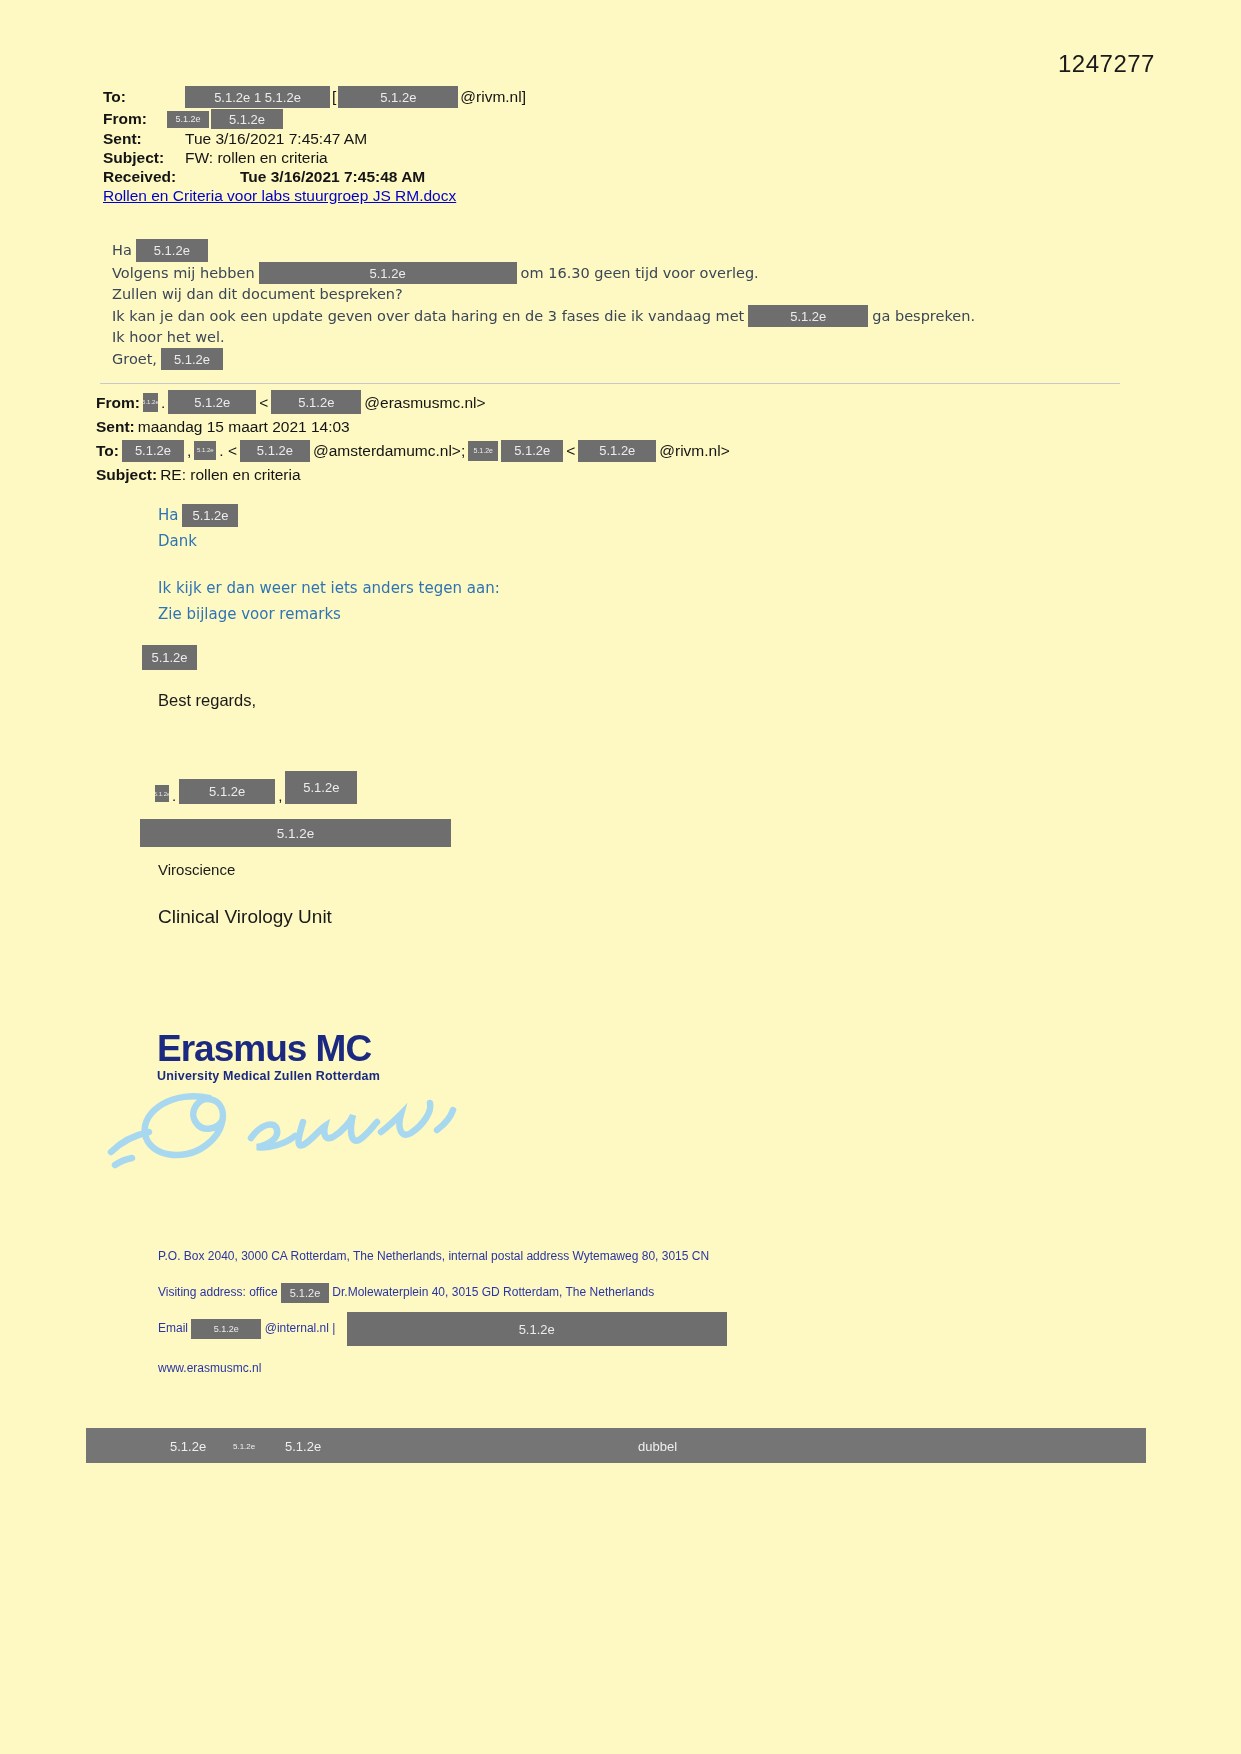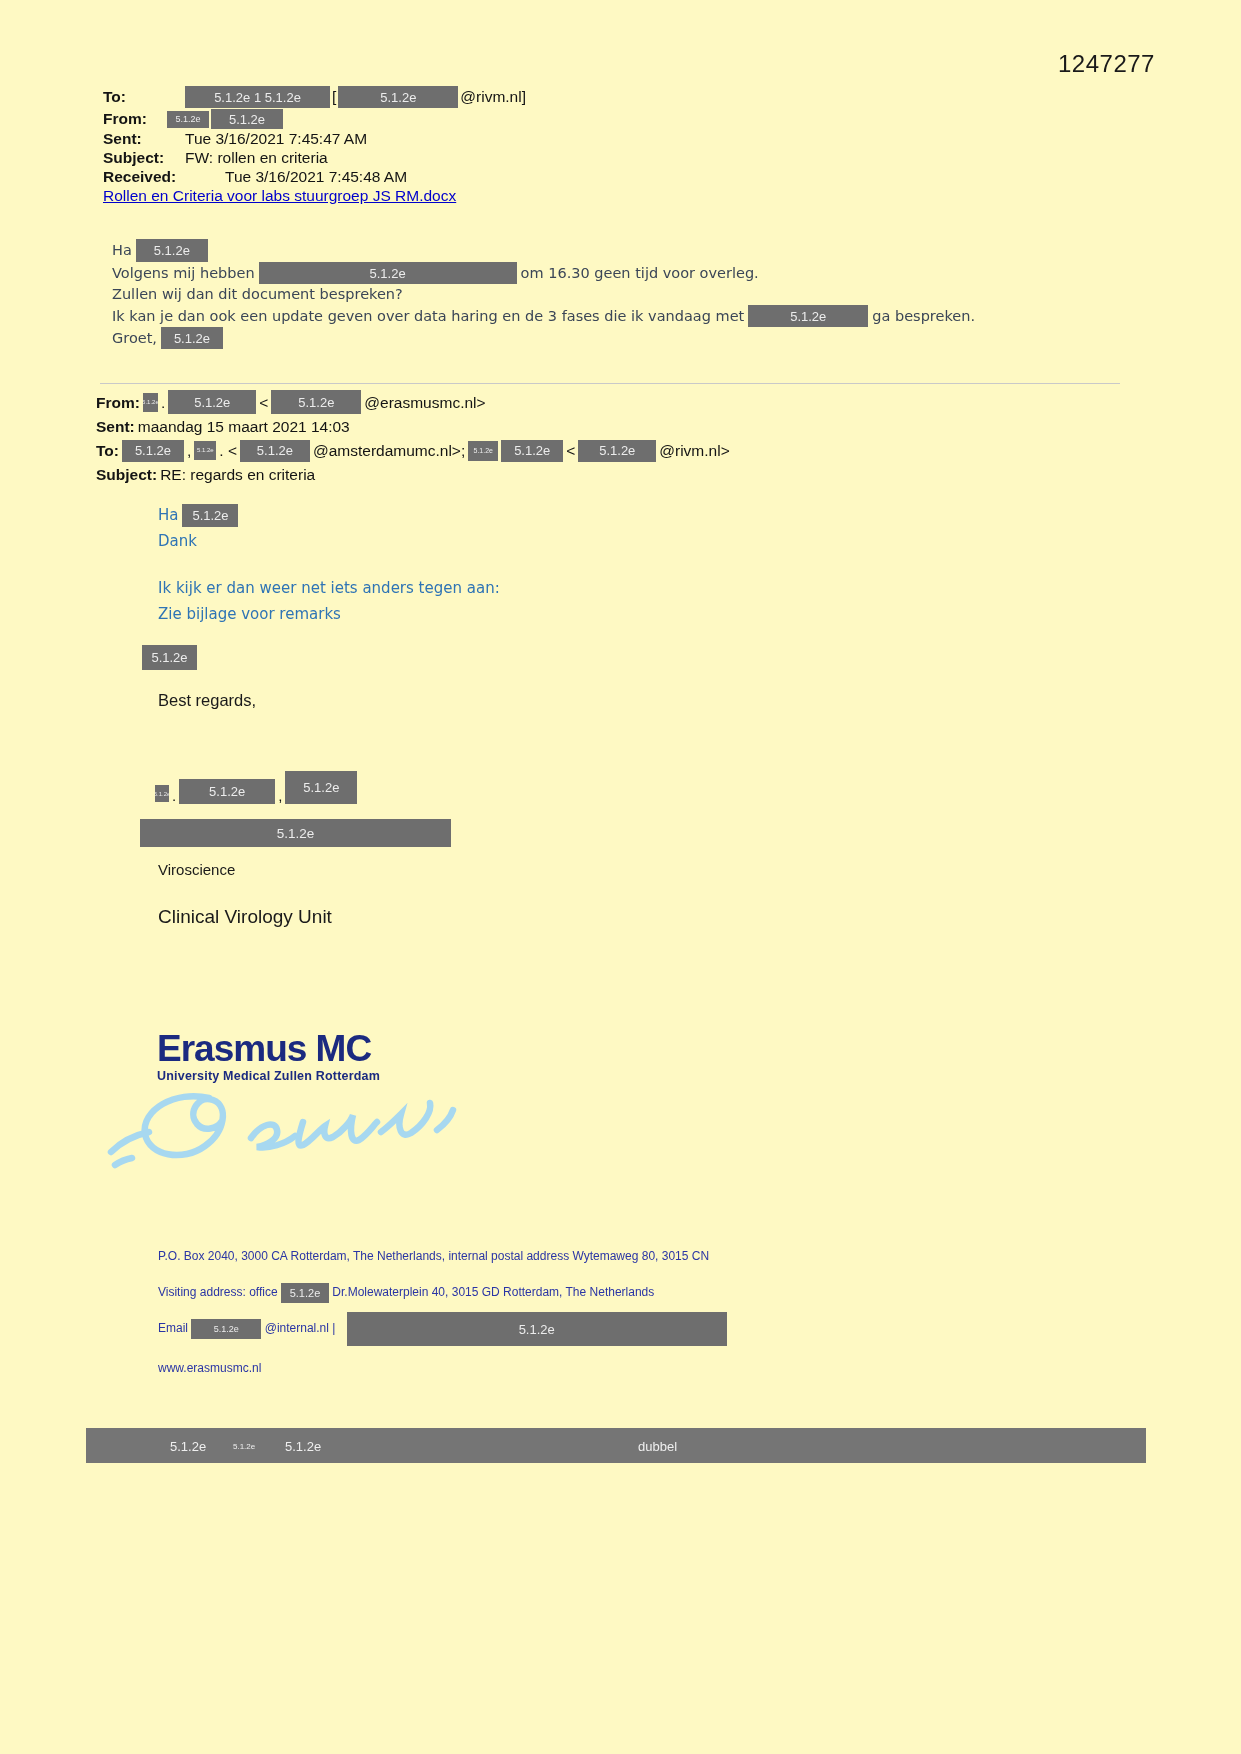--- a/index.html
+++ b/index.html
@@ -114,21 +114,21 @@
     <div class="hdr-row">
       <span class="hdr-label">Sent:</span>
       <span>Tue 3/16/2021 7:45:47 AM</span>
     </div>
     <div class="hdr-row">
       <span class="hdr-label">Subject:</span>
       <span>FW: rollen en criteria</span>
     </div>
     <div class="hdr-row">
       <span class="hdr-label">Received:</span>
-      <span style="margin-left:40px;">Tue 3/16/2021 7:45:48 AM</span>
+      <span style="margin-left:55px;font-weight:bold;">Tue 3/16/2021 7:45:48 AM</span>
     </div>
     <div class="hdr-row">
       <a href="#" class="attach-link">Rollen en Criteria voor labs stuurgroep JS RM.docx</a>
     </div>
   </div>
 
   <div class="body1">
     <div class="line">
       <span>Ha</span>
       <span class="redact" style="width:72px;height:23px;">5.1.2e</span>
@@ -138,20 +138,23 @@
       <span class="redact" style="width:258px;height:22px;">5.1.2e</span>
       <span>om 16.30 geen tijd voor overleg.</span>
     </div>
     <div class="line">
       <span>Zullen wij dan dit document bespreken?</span>
     </div>
     <div class="line">
       <span>Ik kan je dan ook een update geven over data haring en de 3 fases die ik vandaag met</span>
       <span class="redact" style="width:120px;height:22px;">5.1.2e</span>
       <span>ga bespreken.</span>
+    </div>
+    <div class="line">
+      <span>Ik hoor het wel.</span>
     </div>
     <div class="line">
       <span>Groet,</span>
       <span class="redact" style="width:62px;height:22px;">5.1.2e</span>
     </div>
   </div>
 
   <div class="divider"></div>
 
   <div class="qhdr">
@@ -177,21 +180,21 @@
       <span class="redact" style="width:70px;height:22px;">5.1.2e</span>
       <span>@amsterdamumc.nl&gt;;</span>
       <span class="redact" style="width:30px;height:20px;font-size:7px;">5.1.2e</span>
       <span class="redact" style="width:62px;height:22px;">5.1.2e</span>
       <span>&lt;</span>
       <span class="redact" style="width:78px;height:22px;">5.1.2e</span>
       <span>@rivm.nl&gt;</span>
     </div>
     <div class="line">
       <b>Subject:</b>
-      <span>RE: regards en criteria</span>
+      <span>RE: rollen en criteria</span>
     </div>
   </div>
 
   <div class="qbody">
     <div class="line">
       <span>Ha</span>
       <span class="redact" style="width:56px;height:23px;">5.1.2e</span>
     </div>
     <div class="line" style="margin-top:5px;align-items:flex-end;">
       <span>Dank</span>

